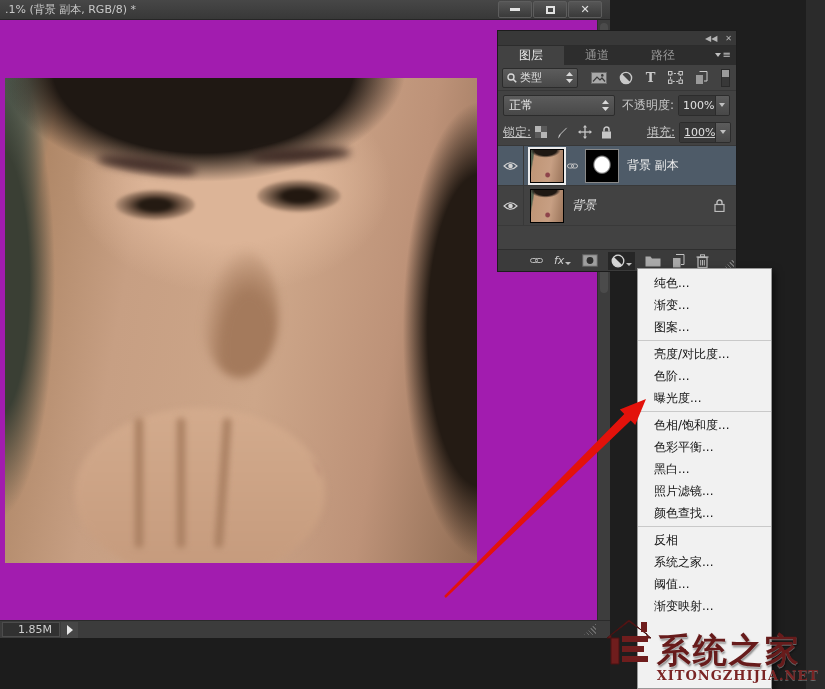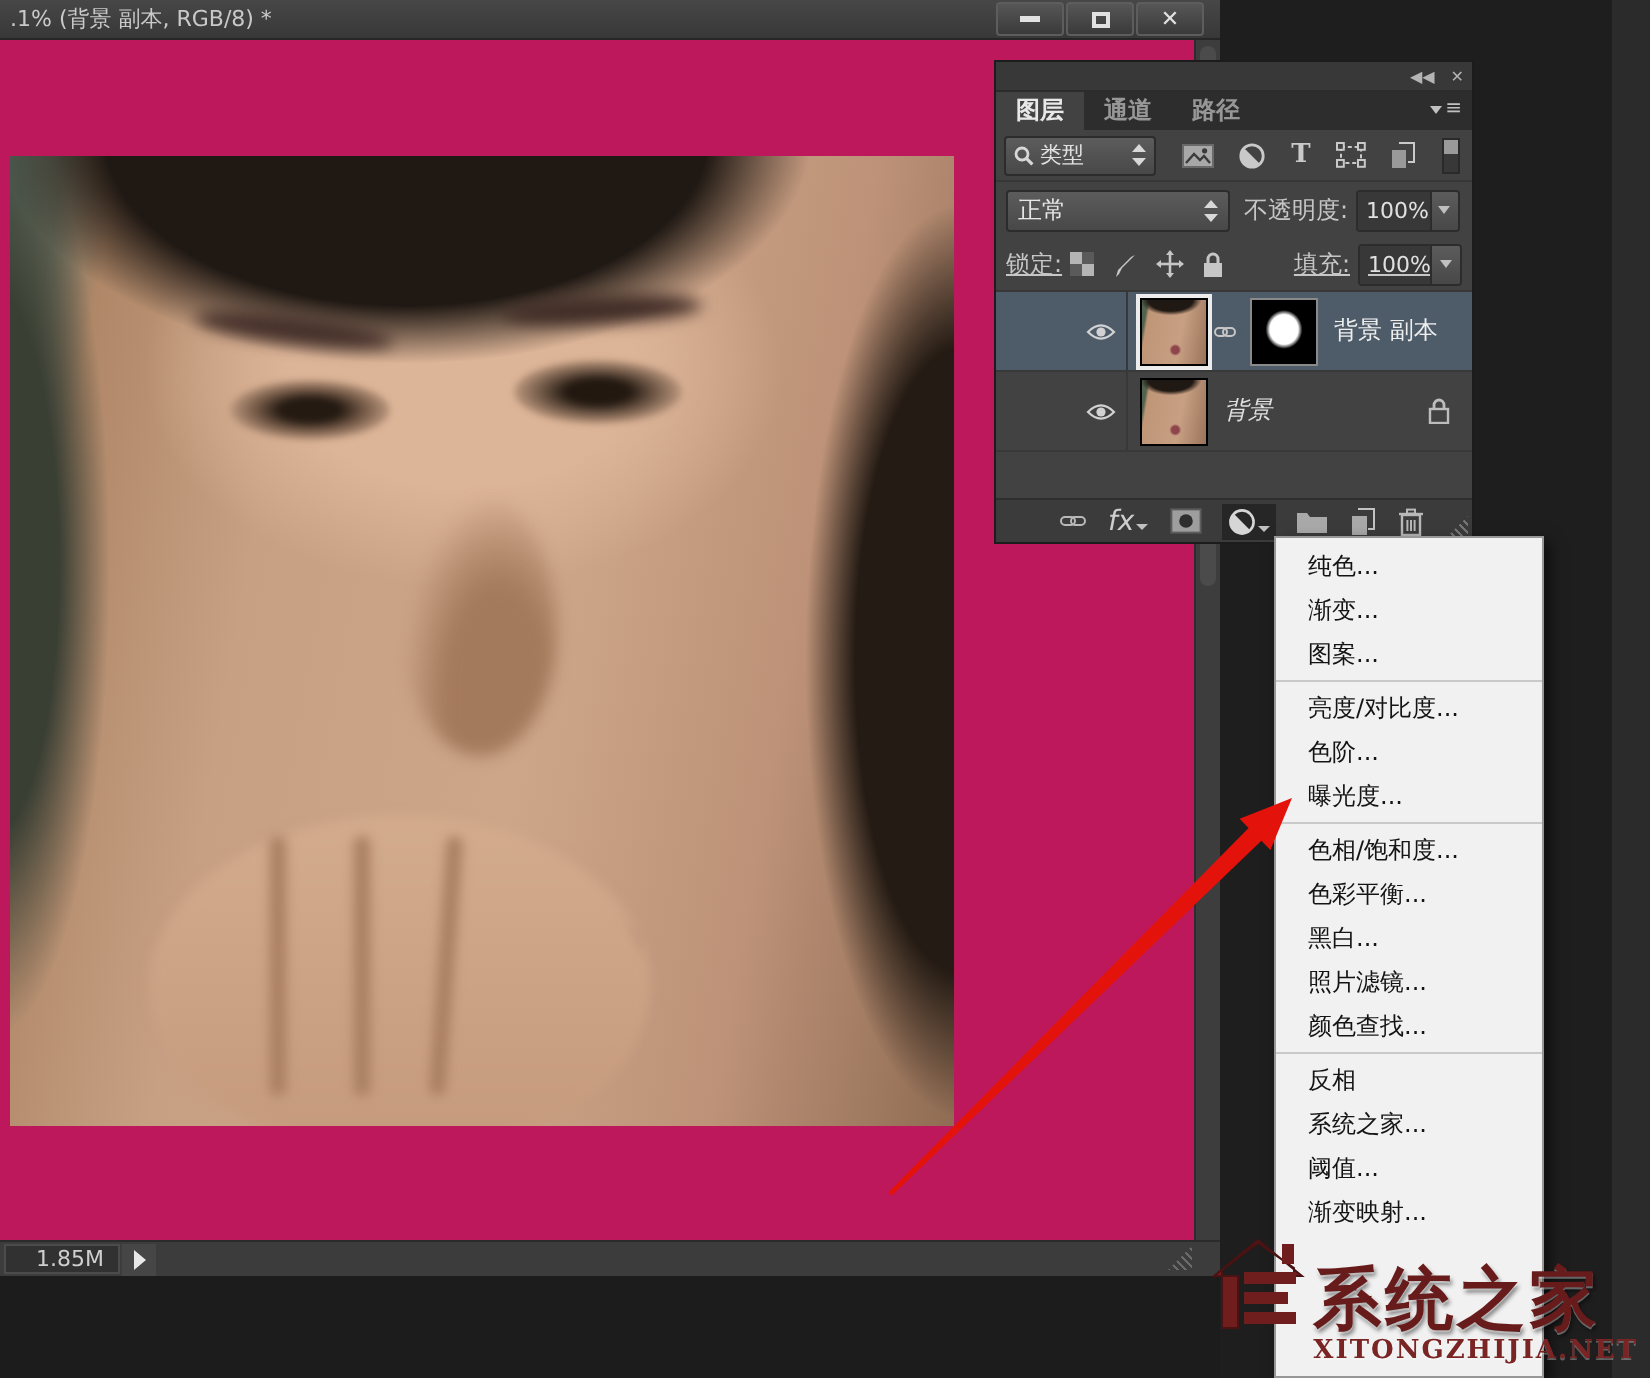--- a/index.html
+++ b/index.html
@@ -7,21 +7,21 @@
   body {
     width:825px; height:689px; position:relative; overflow:hidden;
     background:#1c1c1c; font-family:"DejaVu Sans", sans-serif;
   }
 
   
   .dock-bg { position:absolute; left:610px; top:0; width:215px; height:689px; background:#1e1e1e; }
   .dock-strip { position:absolute; left:806px; top:0; width:19px; height:689px; background:#2b2b2b; }
 
   
-  .doc-window { position:absolute; left:0; top:0; width:610px; height:638px; background:#be185d; }
+  .doc-window { position:absolute; left:0; top:0; width:610px; height:638px; background:#a21caf; }
   .titlebar {
     position:absolute; left:0; top:0; width:610px; height:20px;
     background:linear-gradient(#474747,#383838); border-bottom:1px solid #262626;
     color:#c9c9c9; font-size:11px; line-height:20px; padding-left:5px; white-space:nowrap;
   }
   .win-buttons { position:absolute; right:8px; top:1px; display:flex; }
   .win-btn {
     width:34px; height:17px; margin-left:1px; border:1px solid #5d5d5d; border-radius:2px;
     background:linear-gradient(#565656,#3a3a3a); display:flex; align-items:center; justify-content:center;
   }
@@ -65,21 +65,21 @@
   .tri-right { width:0; height:0; border-left:6px solid #e8e8e8; border-top:5px solid transparent; border-bottom:5px solid transparent; }
   .grip { position:absolute; right:14px; bottom:3px; width:12px; height:12px;
     background:repeating-linear-gradient(45deg,#6a6a6a 0 1px, transparent 1px 3px);
     clip-path:polygon(100% 0, 100% 100%, 0 100%); }
 
   
   .panel { position:absolute; left:497px; top:30px; width:240px; height:242px; background:#424242; border:1px solid #1c1c1c; z-index:3; }
   .panel-chrome { height:15px; background:#383838; border-bottom:1px solid #2c2c2c; position:relative; }
   .chrome-icons { position:absolute; right:4px; top:1px; display:flex; gap:8px; color:#b4b4b4; font-size:8px; line-height:13px; }
   .tab-strip { height:19px; background:#2d2d2d; display:flex; align-items:stretch; position:relative; }
-  .tab { padding:0 10px; font-size:12px; color:#979797; line-height:19px;font-weight:bold; }
+  .tab { padding:0 21px; font-size:12px; color:#979797; line-height:19px; }
   .tab.active { background:#424242; color:#e8e8e8; }
   .panel-menu-icon { position:absolute; right:5px; top:4px; display:flex; align-items:center; gap:2px; color:#c0c0c0; }
   .caret-down { width:0; height:0; border-top:4px solid #c0c0c0; border-left:3px solid transparent; border-right:3px solid transparent; }
   .bars { font-size:10px; line-height:10px; }
 
   .filter-row { height:26px; display:flex; align-items:center; padding:0 4px; border-bottom:1px solid #373737; }
   .kind-select { width:76px; height:20px; background:linear-gradient(#5c5c5c,#484848); border:1px solid #2c2c2c; border-radius:2px;
     display:flex; align-items:center; padding:0 4px; gap:3px; font-size:11px; color:#e0e0e0; }
   .kind-select .lbl { flex:1; }
   .filter-icons { display:flex; flex:1; justify-content:space-evenly; align-items:center; }
@@ -90,40 +90,40 @@
   .lock-row { height:27px; border-bottom:1px solid #373737;text-decoration:underline; }
   .blend-select { width:112px; height:21px; background:linear-gradient(#5c5c5c,#484848); border:1px solid #2c2c2c; border-radius:2px;
     display:flex; align-items:center; padding:0 5px; font-size:12px; color:#e6e6e6; }
   .blend-select .lbl { flex:1; }
   .row-label { margin-left:7px; margin-right:4px; white-space:nowrap; }
   .value-box { width:52px; height:21px; border:1px solid #2c2c2c; border-radius:2px; display:flex; overflow:hidden; }
   .value-text { flex:1; background:#383838; color:#e0e0e0; font-size:11px; line-height:19px; padding-left:4px; }
   .value-drop { width:15px; background:linear-gradient(#5c5c5c,#484848); border-left:1px solid #2c2c2c; display:flex; align-items:center; justify-content:center; }
   .lock-icons { display:flex; gap:9px; align-items:center; margin-left:4px; flex:1; }
 
-  .layer-row { height:40px; display:flex; align-items:center; border-bottom:1px solid #393939; position:relative;padding-left:40px; }
+  .layer-row { height:40px; display:flex; align-items:center; border-bottom:1px solid #393939; position:relative; }
   .layer-row.selected { background:#4e5b68; }
   .eye-cell { width:26px; align-self:stretch; border-right:1px solid #383838; display:flex; align-items:center; justify-content:center; }
   .thumb { width:34px; height:34px; margin-left:6px; position:relative; overflow:hidden; background:#000; flex:none; }
   .thumb.outlined { outline:2px solid #ececec; }
   .mini-face { position:absolute; inset:1px;
     background:
       radial-gradient(ellipse 60% 30% at 45% 0%, #1f1813 0 58%, rgba(31,24,19,0) 80%),
       radial-gradient(circle 3px at 52% 78%, #8e444b 0 60%, rgba(142,68,75,0) 100%),
       linear-gradient(100deg,#53624f 0 8%, #c09677 12%, #c79f83 60%, #9a745a 100%); }
   .mask-thumb { width:34px; height:34px; margin-left:7px; flex:none; border:1px solid #8a8a8a;
     background:radial-gradient(ellipse 40% 42% at 50% 46%, #ffffff 0 55%, #000 72%); background-color:#000; }
   .layer-name { margin-left:8px; font-size:12px; color:#eeeeee; white-space:nowrap; }
   .layer-name.italic { font-style:italic; color:#e0e0e0; }
   .row-lock { position:absolute; right:11px; }
 
   .panel-bottom { position:absolute; left:0; right:0; bottom:0; height:22px; background:#3b3b3b; border-top:1px solid #2e2e2e;
     display:flex; align-items:center; gap:11px; padding-left:32px; }
   .pb-icon { display:flex; align-items:center; }
-  .fx-label { font-size:14px; font-style:italic; color:#cfcfcf; }
+  .fx-label { font-size:11px; font-style:italic; color:#cfcfcf; }
   .adj-active { background:#262626; padding:2px 3px; margin:0 -1px; }
   .pb-grip { position:absolute; right:2px; bottom:2px; width:11px; height:11px;
     background:repeating-linear-gradient(45deg,#777 0 1px, transparent 1px 3px);
     clip-path:polygon(100% 0, 100% 100%, 0 100%); }
 
   
   .adj-menu { position:absolute; left:637px; top:268px; width:135px; height:421px; background:#f1f1f1;
     border:1px solid #979797; box-shadow:3px 3px 7px rgba(0,0,0,0.55); padding-top:3px; z-index:5; }
   .menu-item { height:22px; line-height:22px; padding-left:16px; font-size:12px; color:#141414; position:relative; white-space:nowrap; }
   .menu-divider { height:1px; background:#c9c9c9; margin:2px 0; }

